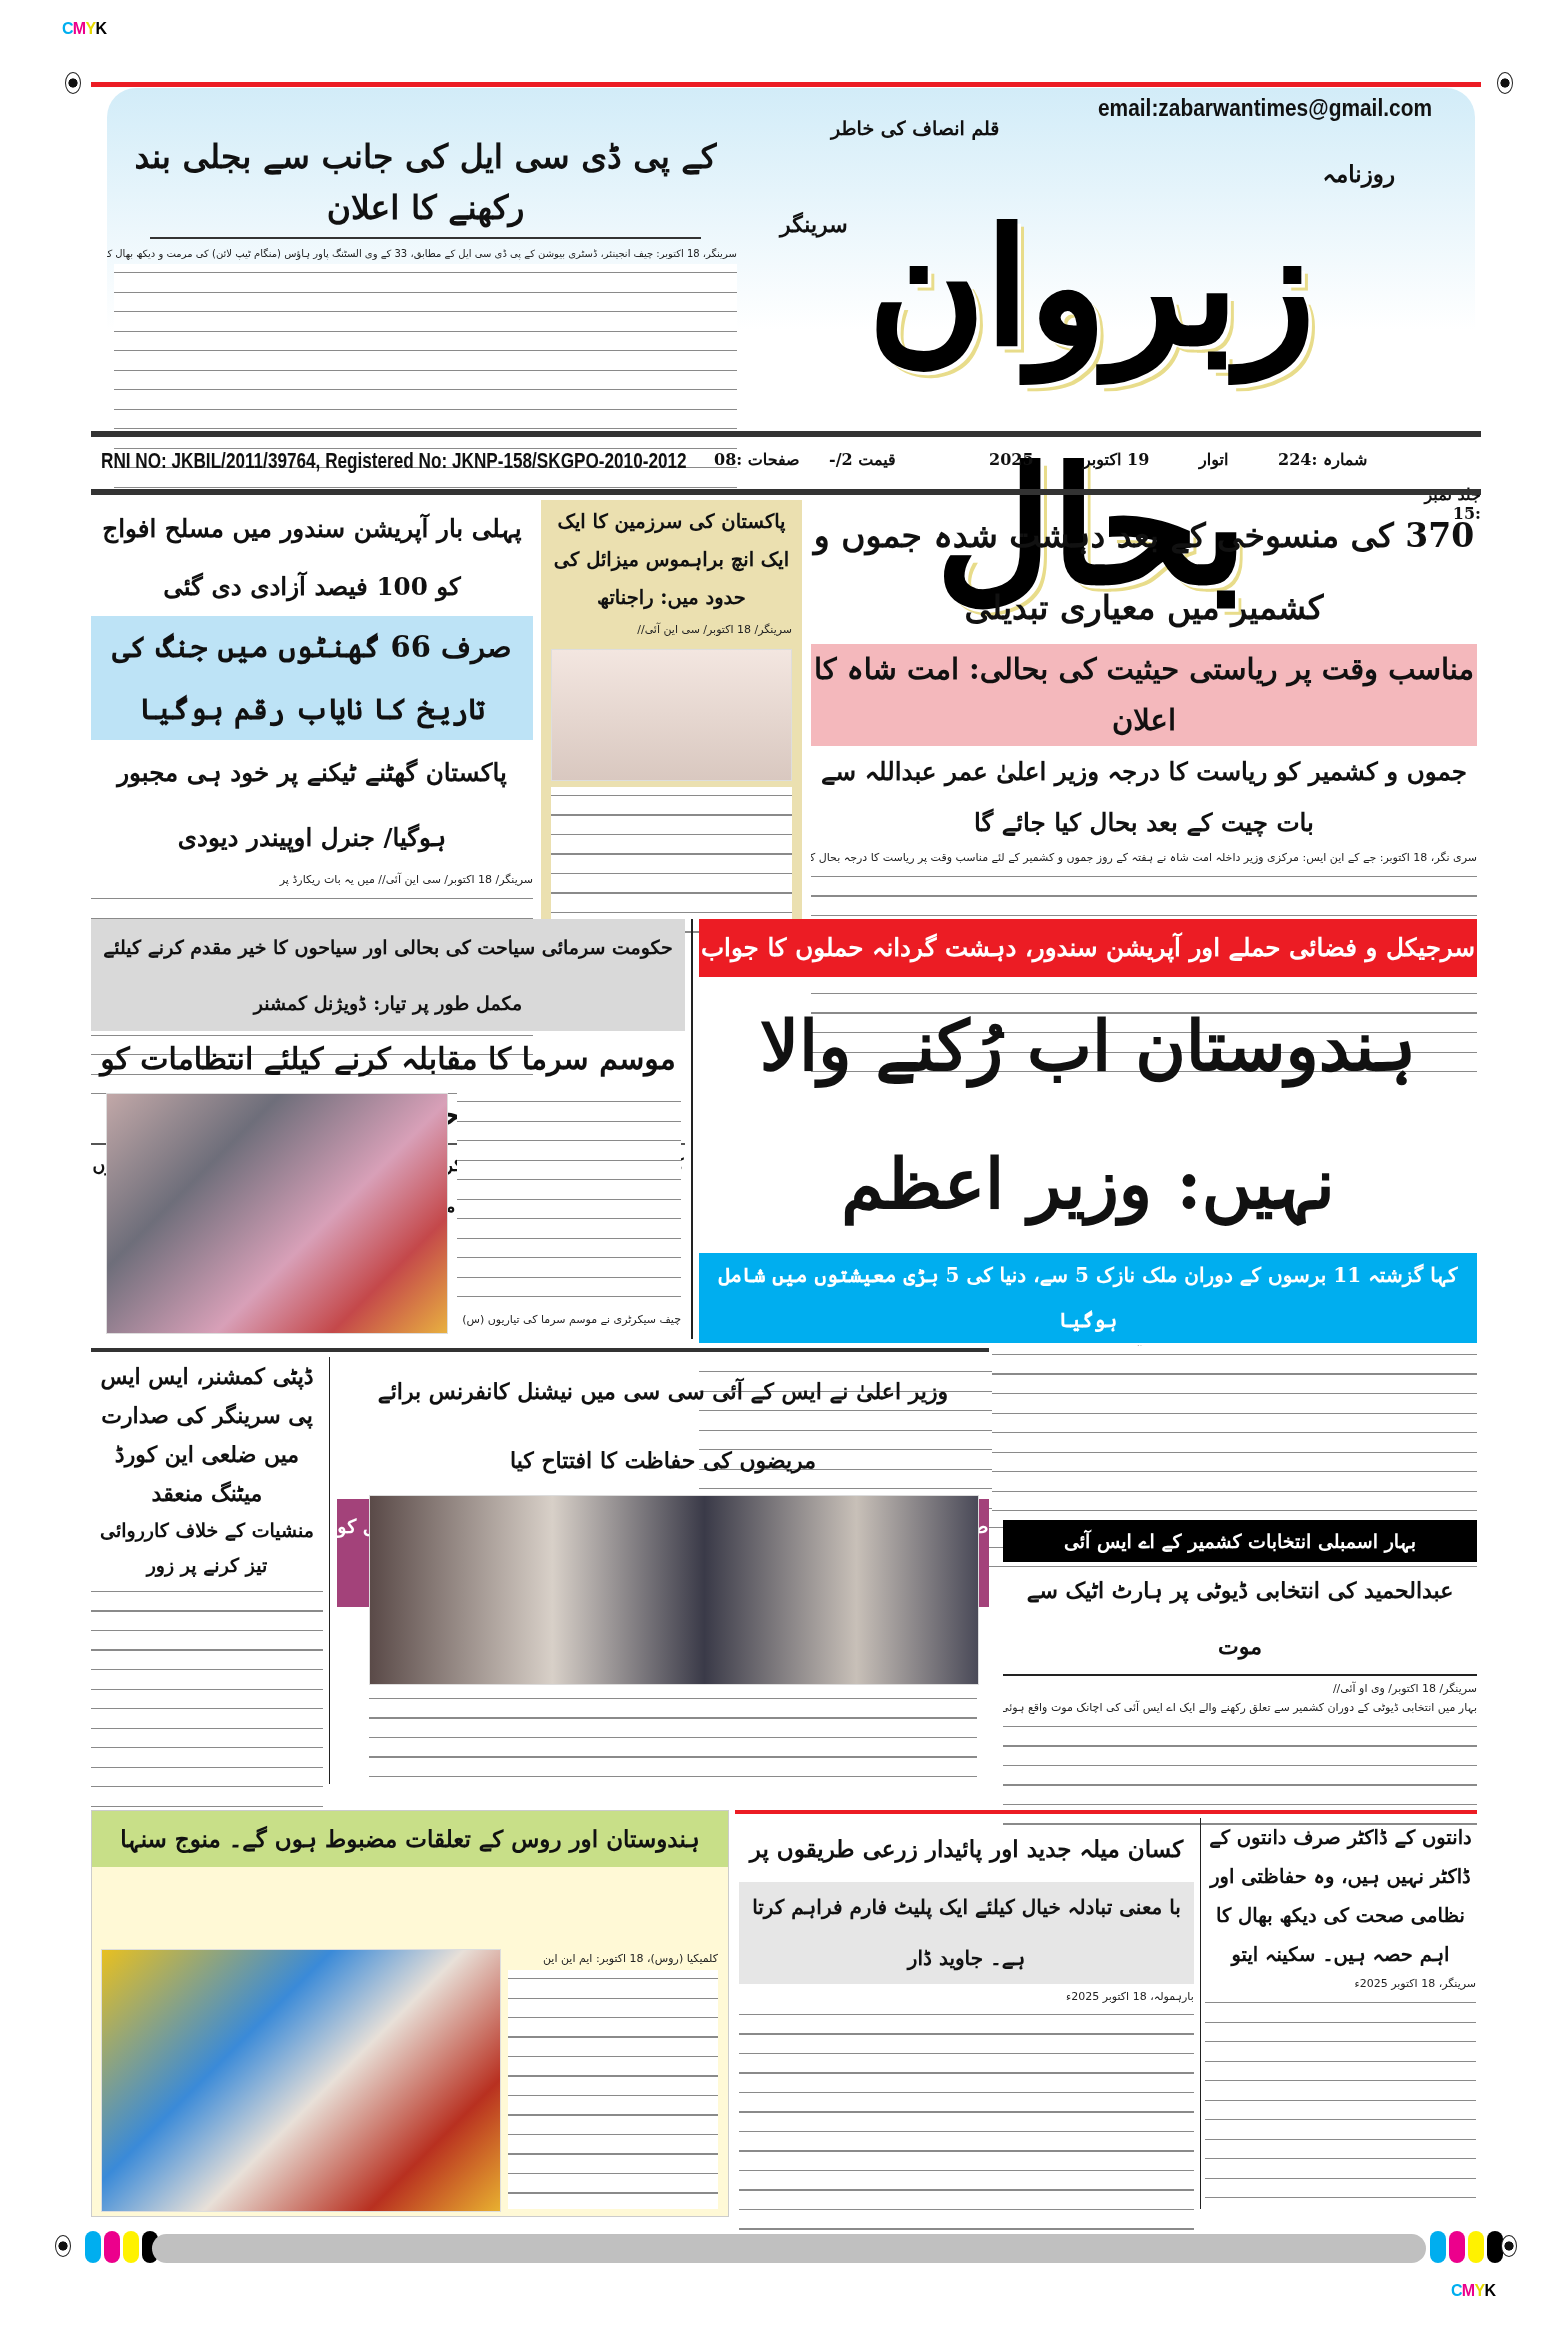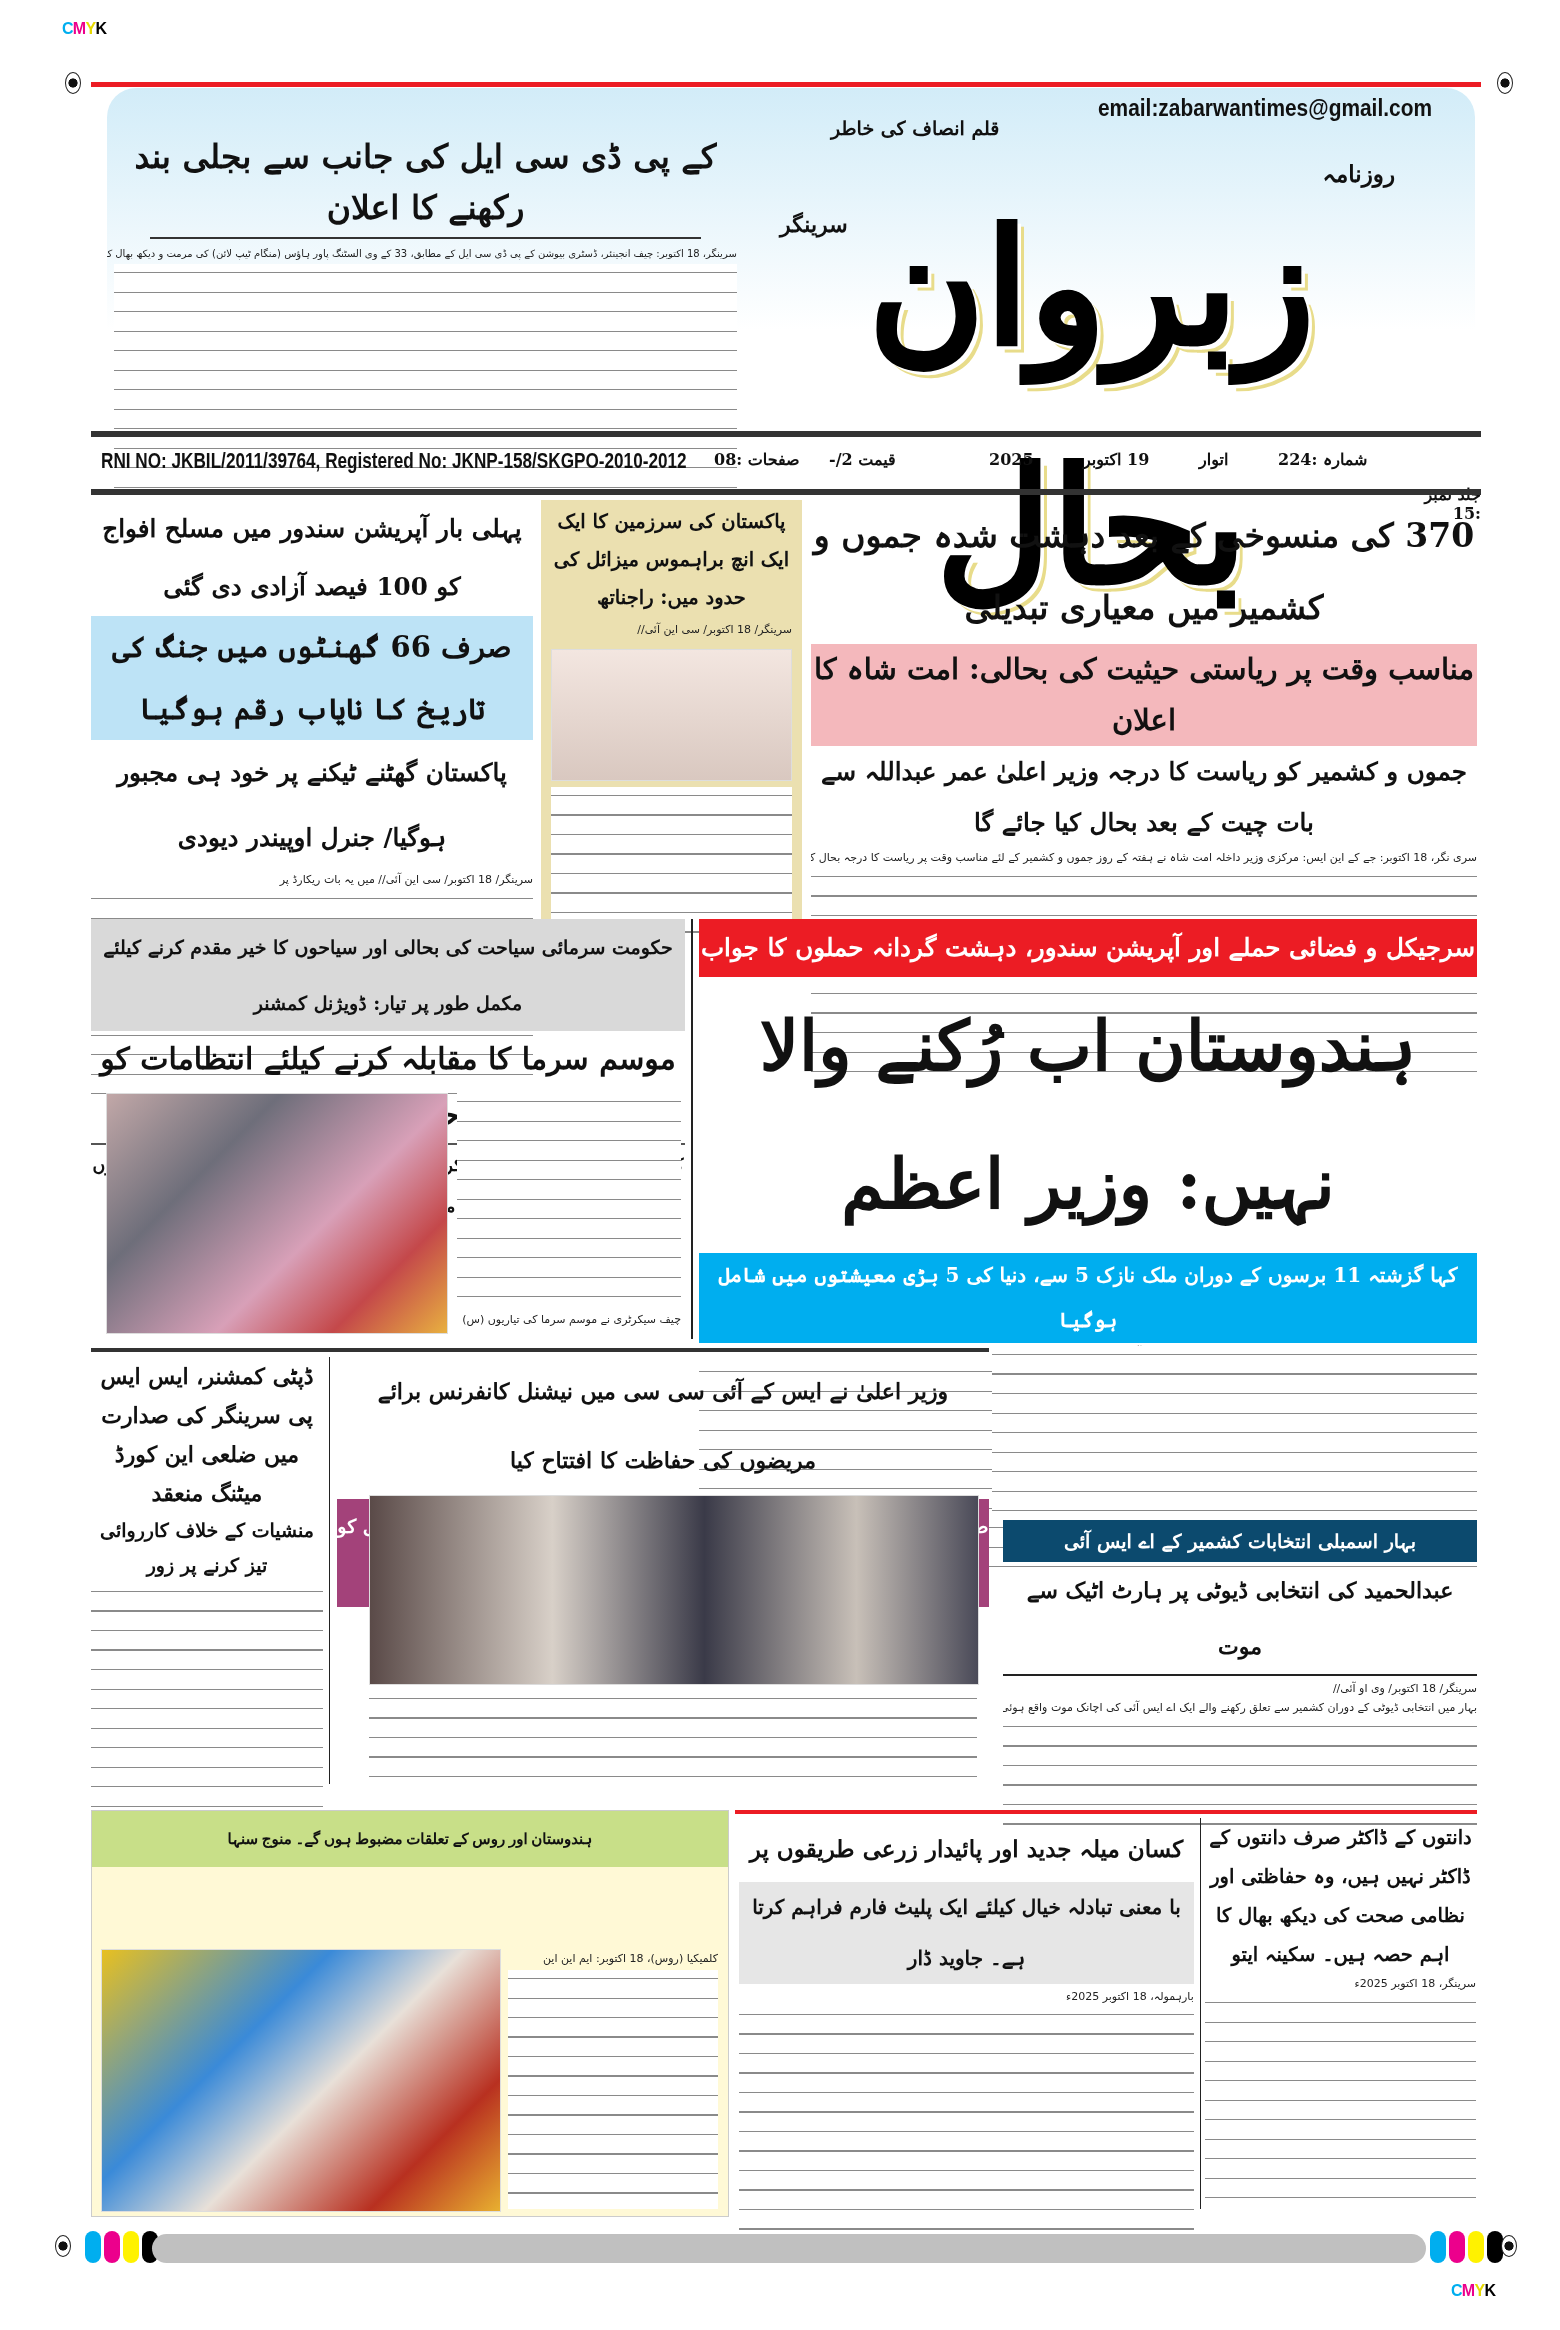--- a/index.html
+++ b/index.html
@@ -105,29 +105,29 @@
 <div class="abs" style="left:329px;top:1357px;width:1.4px;height:427px;background:#222;"></div>
 
 <div class="abs" style="left:337px;top:1357px;width:652px;height:427px;">
   <div class="rtl urdu" style="font-size:22px;line-height:69px;">وزیر اعلیٰ نے ایس کے آئی سی سی میں نیشنل کانفرنس برائے مریضوں کی حفاظت کا افتتاح کیا</div>
   <div class="rtl urdu" style="background:#a3427a;color:#fff;font-size:19px;line-height:54px;margin:4.3px 0;">صحت کی دیکھ بھال کو مضبوط کرنے کیلئے مریضوں کی حفاظت اور دیکھ بھال کو مربوط کرنے پر زور دیا</div>
   <div class="photo" style="position:absolute;left:32px;top:138px;width:608px;height:188px;background:linear-gradient(90deg,#5a4a48,#d8d0c8 30%,#3a3a48 55%,#c8c0b8 80%,#4a4a58);"></div>
   <div class="lines" style="position:absolute;left:32px;top:333px;width:608px;height:87px;"></div>
 </div>
 
 <div class="abs" style="left:1003px;top:1520px;width:474px;height:268px;">
-  <div class="rtl urdu" style="background:#0c4a6e;color:#fff;font-size:19px;line-height:42px;">بہار اسمبلی انتخابات کشمیر کے اے ایس آئی</div>
+  <div class="rtl urdu" style="background:#000000;color:#fff;font-size:19px;line-height:42px;">بہار اسمبلی انتخابات کشمیر کے اے ایس آئی</div>
   <div class="rtl urdu" style="font-size:22px;line-height:56px;border-bottom:2.2px solid #222;text-align:center;">عبدالحمید کی انتخابی ڈیوٹی پر ہارٹ اٹیک سے موت</div>
   <div class="body-text" style="height:19.5px;margin-top:2.9px;">سرینگر/ 18 اکتوبر/ وی او آئی//</div>
   <div class="body-text" style="height:19.5px;white-space:nowrap;">بہار میں انتخابی ڈیوٹی کے دوران کشمیر سے تعلق رکھنے والے ایک اے ایس آئی کی اچانک موت واقع ہوئی ہے۔</div>
   <div class="lines" style="height:123px;"></div>
 </div>
 
 <div class="abs" style="left:91px;top:1810px;width:636px;height:405px;background:#fff9d6;border:0.7px solid #ccc;">
-  <div class="rtl urdu" style="background:#c8df88;font-size:15px;line-height:56px;font-family:Liberation Serif, serif;">ہندوستان اور روس کے تعلقات مضبوط ہوں گے۔ منوج سنہا</div>
+  <div class="rtl urdu" style="background:#c8df88;font-size:23px;line-height:56px;">ہندوستان اور روس کے تعلقات مضبوط ہوں گے۔ منوج سنہا</div>
   <div class="photo" style="position:absolute;left:8.7px;top:138px;width:398px;height:261px;background:linear-gradient(135deg,#e8c020,#3a8ad8 35%,#e8e0d8 55%,#b83020 80%,#e8b030);"></div>
   <div class="body-text" style="position:absolute;left:416px;top:138px;width:210px;height:19.5px;">کلمیکیا (روس)، 18 اکتوبر: ایم این این</div>
   <div class="lines" style="position:absolute;left:416px;top:159px;width:210px;height:239px;background-color:#fff9d6;"></div>
 </div>
 
 <div class="abs" style="left:735px;top:1810px;width:742px;height:4.3px;background:#ec1c24;"></div>
 <div class="abs" style="left:735px;top:1818px;width:463px;height:398px;">
   <div class="rtl urdu" style="font-size:23px;line-height:61px;">کسان میلہ جدید اور پائیدار زرعی طریقوں پر</div>
   <div class="rtl urdu" style="background:#e6e6e6;font-size:20px;line-height:51px;margin:2.9px 4.3px;">با معنی تبادلہ خیال کیلئے ایک پلیٹ فارم فراہم کرتا ہے۔ جاوید ڈار</div>
   <div class="body-text" style="height:19.5px;padding:0 4.3px;">بارہمولہ، 18 اکتوبر 2025ء</div>

